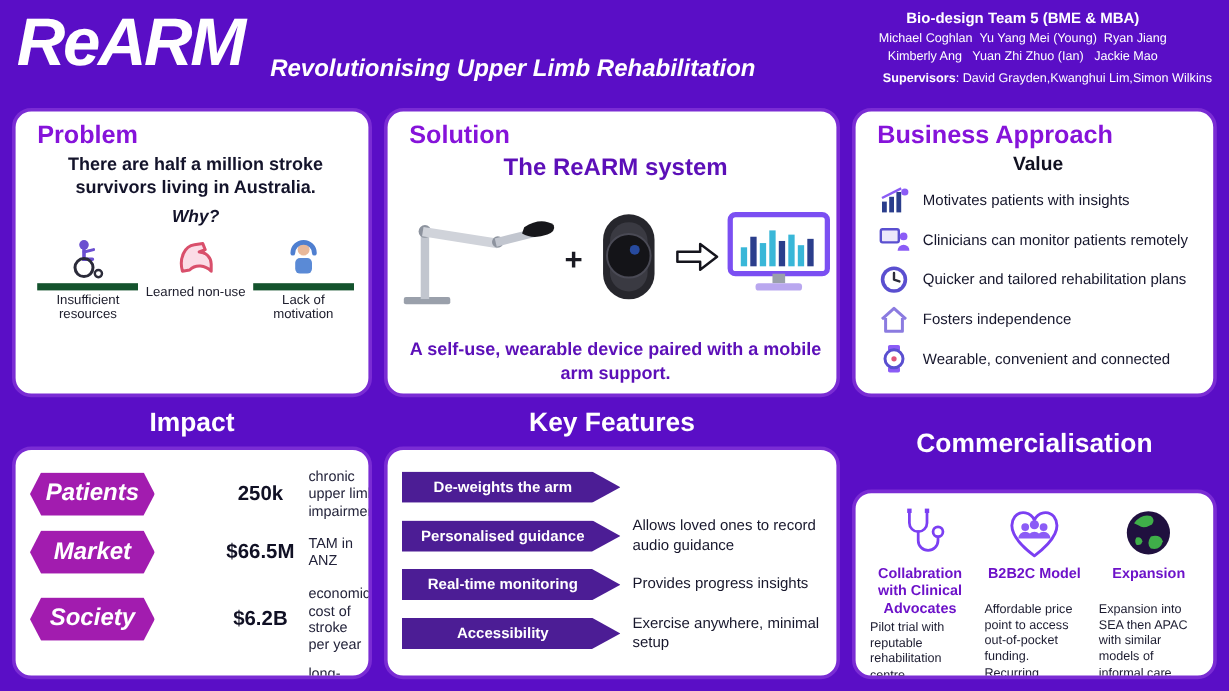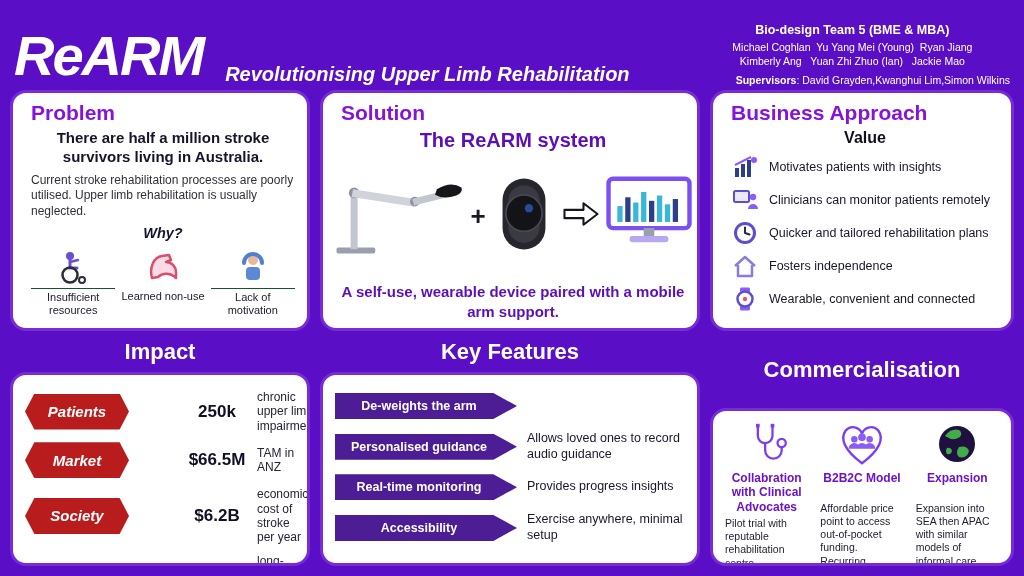--- a/index.html
+++ b/index.html
@@ -1,21 +1,21 @@
 <!DOCTYPE html>
 <html><head>
 <meta charset="utf-8">
 <style>
   html,body{margin:0;padding:0;}
   body{width:1024px;height:576px;overflow:hidden;background:#5a0ec6;
        font-family:"Liberation Sans","DejaVu Sans",sans-serif;}
   .poster{width:1024px;height:576px;display:flex;flex-direction:column;box-sizing:border-box;}
 
   
-  .header{display:flex;align-items:flex-end;padding:6px 14px 2px 14px;color:#fff;height:88px;box-sizing:border-box;}
+  .header{display:flex;align-items:flex-start;padding:6px 14px 2px 14px;color:#fff;height:88px;box-sizing:border-box;}
   .logo{font-size:56px;font-weight:bold;font-style:italic;line-height:1.05;letter-spacing:-2px;}
   .tagline{font-size:20px;font-weight:bold;font-style:italic;margin:40px 0 0 22px;white-space:nowrap;}
   .team{margin-left:auto;text-align:center;padding-top:2px;}
   .team-title{font-size:12.5px;font-weight:bold;margin-bottom:3px;}
   .team-names{font-size:10.5px;line-height:1.4;white-space:pre-wrap;}
   .supervisors{font-size:10.5px;margin-top:5px;white-space:pre-wrap;margin-left:41px;}
   .supervisors b{font-weight:bold;}
 
   
   .grid{display:flex;gap:10px;padding:2px 10px 10px 10px;flex:1;min-height:0;}
@@ -33,39 +33,39 @@
   .h2{font-size:21px;font-weight:bold;color:#8613da;margin:2px 2px 4px 2px;}
 
   
   .prob-headline{font-size:15px;font-weight:bold;color:#14142b;text-align:center;line-height:1.25;margin:2px 8px 6px 8px;}
   .prob-body{font-size:12px;color:#2f2f3a;line-height:1.3;margin:0 2px 6px 2px;}
   .why{text-align:center;font-weight:bold;font-style:italic;font-size:14.5px;color:#14142b;margin:4px 0 6px 0;}
   .causes{display:flex;justify-content:space-between;padding:0 2px;}
   .cause{width:32%;text-align:center;}
   .cause .ic{height:38px;display:flex;align-items:flex-end;justify-content:center;}
   .cause-label{font-size:11px;color:#20202f;line-height:1.15;margin-top:3px;padding-top:2px;}
-  .cause-label.lined{border-top:1px solid #14532d;}
+  .cause-label.lined{border-top:6px solid #14532d;}
 
   
   .sol-sub{text-align:center;font-size:20px;font-weight:bold;color:#5c0fb8;margin:2px 0 8px 0;}
   .device-row{display:flex;align-items:center;justify-content:center;gap:5px;height:112px;}
   .plus{font-size:26px;font-weight:bold;color:#1a1a22;}
   .sol-caption{text-align:center;font-size:15px;font-weight:bold;color:#5c0fb8;line-height:1.3;margin-top:10px;}
 
   
   .value-sub{text-align:center;font-size:16px;font-weight:bold;color:#101020;margin:0 0 4px 0;}
   .biz-row{display:flex;align-items:center;gap:10px;margin:7px 2px;}
   .biz-row .ic{width:28px;flex:0 0 28px;display:flex;justify-content:center;}
   .biz-label{font-size:12.5px;color:#16162c;line-height:1.15;}
 
   
   .impact-row{display:flex;align-items:center;gap:8px;margin:9px 2px;}
-  .hex-badge{flex:0 0 104px;height:36px;background:#b91c1c;clip-path:polygon(9% 0,91% 0,100% 50%,91% 100%,9% 100%,0 50%);
+  .hex-badge{flex:0 0 104px;height:36px;background:#a21caf;clip-path:polygon(9% 0,91% 0,100% 50%,91% 100%,9% 100%,0 50%);
              display:flex;align-items:center;justify-content:center;color:#fff;
-             font-style:italic;font-weight:bold;font-size:15px;}
+             font-style:italic;font-weight:bold;font-size:20px;}
   .impact-value{flex:0 0 64px;text-align:center;font-size:17px;font-weight:bold;color:#101024;margin-left:48px;}
   .impact-desc{flex:1;font-size:12px;color:#23233a;line-height:1.2;}
 
   
   .feat-row{display:flex;align-items:center;gap:10px;margin:12px 2px;}
   .feat-arrow{flex:0 0 182px;height:26px;background:#4c1d95;
               clip-path:polygon(0 0,87% 0,100% 50%,87% 100%,0 100%);
               display:flex;align-items:center;justify-content:center;padding-right:14px;box-sizing:border-box;
               color:#fff;font-weight:bold;font-size:12.5px;}
   .feat-desc{flex:1;font-size:12.5px;color:#17172c;line-height:1.25;}
@@ -92,21 +92,20 @@
       <div class="supervisors"><b>Supervisors</b><span>: David Grayden,Kwanghui Lim,Simon Wilkins</span></div>
     </div>
   </div>
 
   <div class="grid">
 
     <div class="col col-left">
       <div class="card top-card">
         <div class="h2">Problem</div>
         <div class="prob-headline">There are half a million stroke survivors living in Australia.</div>
-        <div class="prob-body">Current stroke rehabilitation processes are poorly utilised. Upper limb rehabilitation is usually neglected.</div>
         <div class="why">Why?</div>
         <div class="causes">
           <div class="cause">
             <div class="ic">
               <svg width="36" height="36" viewBox="0 0 36 36">
                 <circle cx="15" cy="7" r="4" fill="#6b4fd0"></circle>
                 <path d="M15,11 L15,19 L22,19" stroke="#6b4fd0" stroke-width="3" fill="none" stroke-linecap="round"></path>
                 <path d="M15,13 L23,11" stroke="#6b4fd0" stroke-width="2.5" fill="none" stroke-linecap="round"></path>
                 <circle cx="15" cy="26" r="7.5" stroke="#2b2b3a" stroke-width="2.5" fill="none"></circle>
                 <circle cx="27" cy="31" r="3" stroke="#2b2b3a" stroke-width="2" fill="none"></circle>

